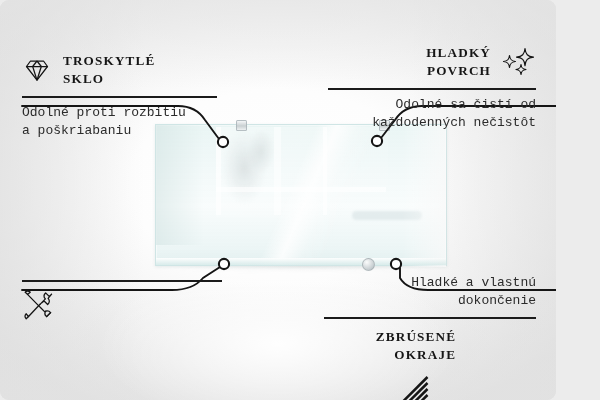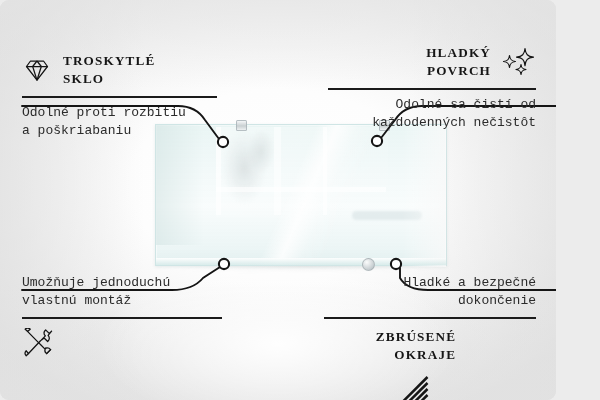--- a/index.html
+++ b/index.html
@@ -191,42 +191,40 @@
           <path d="M19,17.5 C19.4,21 20.5,22.1 24,22.5 C20.5,22.9 19.4,24 19,27.5 C18.6,24 17.5,22.9 14,22.5 C17.5,22.1 18.6,21 19,17.5 Z"></path>
         </g>
       </svg>
     </div>
     <div class="rule"></div>
     <div class="desc">Odolné sa čistí od
 každodenných nečistôt</div>
   </div>
 
   <div class="quad" id="q-bl">
-    <div class="desc">Umožňuje jednoduchú
-vlastnú montáž</div>
     <div class="rule"></div>
     <div class="heading">
       <svg class="icon" width="32" height="30" viewBox="0 0 32 30">
         <g fill="none" stroke="#141414" stroke-width="1.3" stroke-linejoin="round" stroke-linecap="round">
 
           <path d="M6.5,25.5 L18.5,12.8"></path>
           <path d="M4.2,27.8 C2.6,26.2 2.6,24.4 4.2,22.8 L6.5,25.5 Z"></path>
           <path d="M19.2,12.1 L23.4,7.9 C21.4,6.1 21.6,3.6 23.6,1.9 L27.2,5.4 L29.6,3.1 L26.1,7.4 C27.9,9.3 27.7,11.8 25.7,13.5 L22.1,10 Z"></path>
 
           <path d="M5.5,3.4 L17.5,15.6"></path>
           <path d="M3.2,1.2 C4.8,-0.4 6.6,-0.4 8.2,1.2 L5.5,3.4 Z"></path>
           <path d="M18.2,16.3 L22.8,20.9 C24.8,19.4 27.1,19.8 28.6,21.6 L24.6,25.6 C22.8,24.1 22.4,21.8 23.9,19.8"></path>
           <path d="M24.6,25.6 L28.6,21.6"></path>
         </g>
       </svg>
     </div>
   </div>
 
   <div class="quad" id="q-br">
-    <div class="desc">Hladké a bezpečné
+    <div class="desc">Hladké a vlastnú
 dokončenie</div>
     <div class="rule"></div>
     <div class="heading">
       <div class="htext">ZBRÚSENÉ
 OKRAJE</div>
       <svg class="icon" width="34" height="30" viewBox="0 0 34 30">
         <g stroke="#141414" stroke-width="2.5" stroke-linecap="butt">
           <path d="M2.5,28 L28.5,2"></path>
           <path d="M8.5,28 L28.5,8"></path>
           <path d="M14.5,28 L28.5,14"></path>

